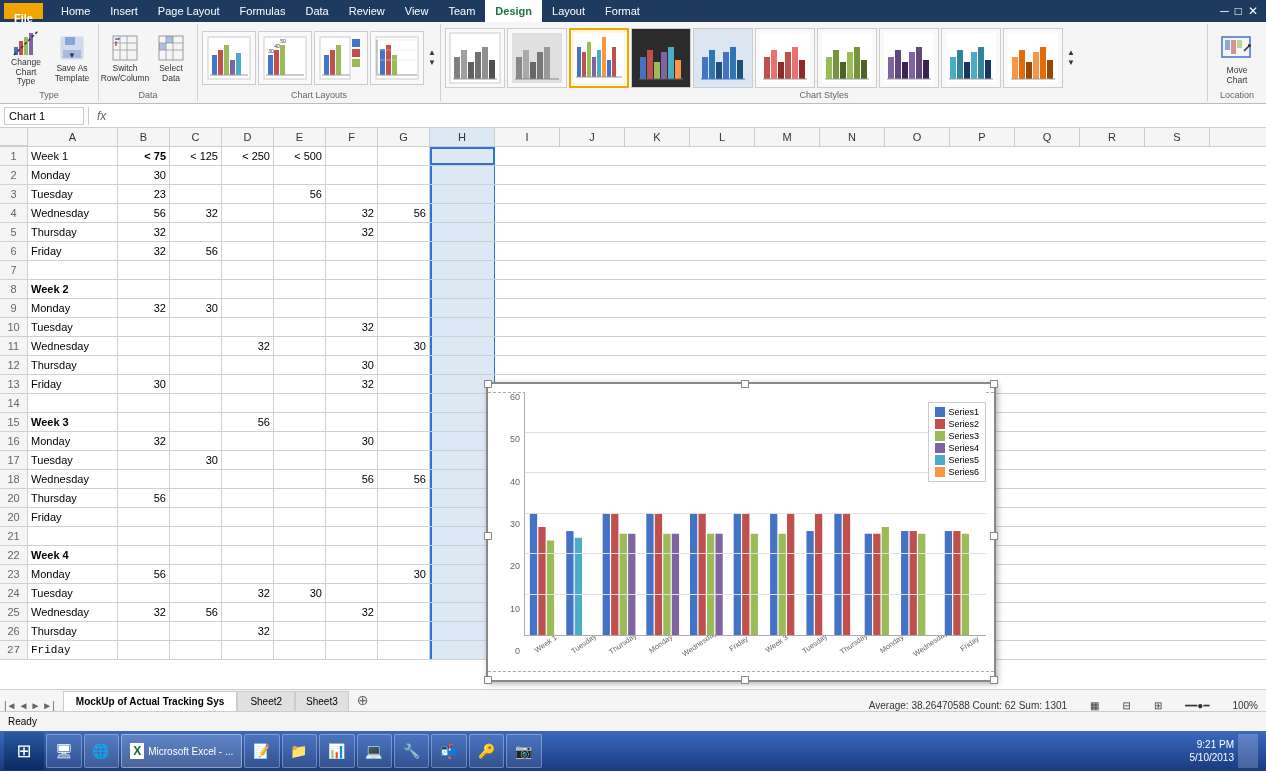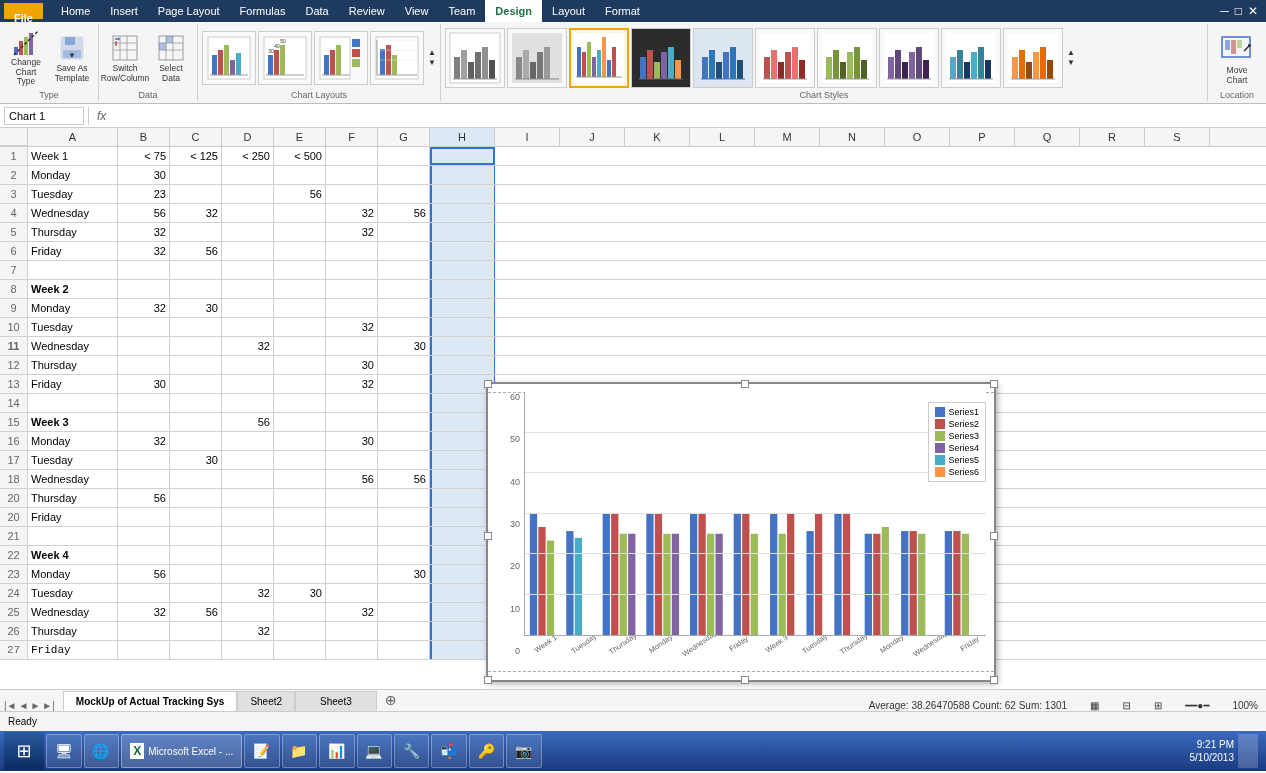--- a/index.html
+++ b/index.html
@@ -353,21 +353,21 @@
     <div style="width:65px;min-width:65px;text-align:center;border-right:1px solid #ccc;font-size:11px;color:#333;height:18px;line-height:18px;">S</div>
   </div>
 
   <div style="overflow:auto;height:calc(100% - 18px);" id="grid-scroll">
     <div style="position:relative;">
 
       <div id="rows-container">
           <div style="display:flex;border-bottom:1px solid #d0d0d0;">
   <div style="width:28px;min-width:28px;background:#f5f5f5;border-right:1px solid #d0d0d0;text-align:center;font-size:11px;height:18px;line-height:18px;color:#666;">1</div>
             <div style="width:90px;min-width:90px;border-right:1px solid #d0d0d0;font-size:11px;height:18px;line-height:18px;padding:0 3px;overflow:hidden;">Week 1</div>
-            <div style="width:52px;min-width:52px;border-right:1px solid #d0d0d0;font-size:11px;height:18px;line-height:18px;padding:0 3px;overflow:hidden;text-align:right;">&lt; 75</div>
+            <div style="width:52px;min-width:52px;border-right:1px solid #d0d0d0;font-size:11px;height:18px;line-height:18px;padding:0 3px;overflow:hidden;text-align:right;font-weight:bold;">&lt; 75</div>
             <div style="width:52px;min-width:52px;border-right:1px solid #d0d0d0;font-size:11px;height:18px;line-height:18px;padding:0 3px;overflow:hidden;text-align:right;">&lt; 125</div>
             <div style="width:52px;min-width:52px;border-right:1px solid #d0d0d0;font-size:11px;height:18px;line-height:18px;padding:0 3px;overflow:hidden;text-align:right;">&lt; 250</div>
             <div style="width:52px;min-width:52px;border-right:1px solid #d0d0d0;font-size:11px;height:18px;line-height:18px;padding:0 3px;overflow:hidden;text-align:right;">&lt; 500</div>
             <div style="width:52px;min-width:52px;border-right:1px solid #d0d0d0;font-size:11px;height:18px;line-height:18px;padding:0 3px;overflow:hidden;"></div>
             <div style="width:52px;min-width:52px;border-right:1px solid #d0d0d0;font-size:11px;height:18px;line-height:18px;padding:0 3px;overflow:hidden;"></div>
             <div style="width:65px;min-width:65px;border-right:1px solid #d0d0d0;border:2px solid #2a75d5;font-size:11px;height:18px;line-height:14px;padding:0 3px;overflow:hidden;background:#dde8f5;"></div>
           </div>
           <div style="display:flex;border-bottom:1px solid #d0d0d0;">
             <div style="width:28px;min-width:28px;background:#f5f5f5;border-right:1px solid #d0d0d0;text-align:center;font-size:11px;height:18px;line-height:18px;color:#666;">2</div>
             <div style="width:90px;min-width:90px;border-right:1px solid #d0d0d0;font-size:11px;height:18px;line-height:18px;padding:0 3px;overflow:hidden;text-align:left;">Monday</div>
@@ -461,21 +461,21 @@
             <div style="width:90px;min-width:90px;border-right:1px solid #d0d0d0;font-size:11px;height:18px;line-height:18px;padding:0 3px;overflow:hidden;text-align:left;">Tuesday</div>
             <div style="width:52px;min-width:52px;border-right:1px solid #d0d0d0;font-size:11px;height:18px;line-height:18px;padding:0 3px;overflow:hidden;text-align:left;"></div>
             <div style="width:52px;min-width:52px;border-right:1px solid #d0d0d0;font-size:11px;height:18px;line-height:18px;padding:0 3px;overflow:hidden;text-align:left;"></div>
             <div style="width:52px;min-width:52px;border-right:1px solid #d0d0d0;font-size:11px;height:18px;line-height:18px;padding:0 3px;overflow:hidden;text-align:left;"></div>
             <div style="width:52px;min-width:52px;border-right:1px solid #d0d0d0;font-size:11px;height:18px;line-height:18px;padding:0 3px;overflow:hidden;text-align:left;"></div>
             <div style="width:52px;min-width:52px;border-right:1px solid #d0d0d0;font-size:11px;height:18px;line-height:18px;padding:0 3px;overflow:hidden;text-align:right;">32</div>
             <div style="width:52px;min-width:52px;border-right:1px solid #d0d0d0;font-size:11px;height:18px;line-height:18px;padding:0 3px;overflow:hidden;text-align:left;"></div>
             <div style="width:65px;min-width:65px;border-right:1px solid #2a75d5;border-left:2px solid #2a75d5;font-size:11px;height:18px;line-height:18px;padding:0 3px;overflow:hidden;background:#dde8f5;"></div>
           </div>
           <div style="display:flex;border-bottom:1px solid #d0d0d0;">
-            <div style="width:28px;min-width:28px;background:#f5f5f5;border-right:1px solid #d0d0d0;text-align:center;font-size:11px;height:18px;line-height:18px;color:#666;font-weight:bold;">11</div>
+            <div style="width:28px;min-width:28px;background:#f5f5f5;border-right:1px solid #d0d0d0;text-align:center;font-size:11px;height:18px;line-height:18px;color:#666;">11</div>
             <div style="width:90px;min-width:90px;border-right:1px solid #d0d0d0;font-size:11px;height:18px;line-height:18px;padding:0 3px;overflow:hidden;text-align:left;">Wednesday</div>
             <div style="width:52px;min-width:52px;border-right:1px solid #d0d0d0;font-size:11px;height:18px;line-height:18px;padding:0 3px;overflow:hidden;text-align:left;"></div>
             <div style="width:52px;min-width:52px;border-right:1px solid #d0d0d0;font-size:11px;height:18px;line-height:18px;padding:0 3px;overflow:hidden;text-align:left;"></div>
             <div style="width:52px;min-width:52px;border-right:1px solid #d0d0d0;font-size:11px;height:18px;line-height:18px;padding:0 3px;overflow:hidden;text-align:right;">32</div>
             <div style="width:52px;min-width:52px;border-right:1px solid #d0d0d0;font-size:11px;height:18px;line-height:18px;padding:0 3px;overflow:hidden;text-align:left;"></div>
             <div style="width:52px;min-width:52px;border-right:1px solid #d0d0d0;font-size:11px;height:18px;line-height:18px;padding:0 3px;overflow:hidden;text-align:left;"></div>
             <div style="width:52px;min-width:52px;border-right:1px solid #d0d0d0;font-size:11px;height:18px;line-height:18px;padding:0 3px;overflow:hidden;text-align:right;">30</div>
             <div style="width:65px;min-width:65px;border-right:1px solid #2a75d5;border-left:2px solid #2a75d5;font-size:11px;height:18px;line-height:18px;padding:0 3px;overflow:hidden;background:#dde8f5;"></div>
           </div>
           <div style="display:flex;border-bottom:1px solid #d0d0d0;">
@@ -802,21 +802,21 @@
 
   <div style="display:flex;align-items:flex-end;background:#f5f5f5;border-top:1px solid #ccc;height:22px;">
     <div style="display:flex;align-items:center;gap:2px;padding-left:4px;margin-right:8px;">
       <span style="font-size:10px;cursor:pointer;color:#666;">|◄</span>
       <span style="font-size:10px;cursor:pointer;color:#666;">◄</span>
       <span style="font-size:10px;cursor:pointer;color:#666;">►</span>
       <span style="font-size:10px;cursor:pointer;color:#666;">►|</span>
     </div>
     <div style="padding:2px 12px;border:1px solid #ccc;border-bottom:none;background:white;font-size:10px;cursor:pointer;height:20px;line-height:16px;font-weight:bold;">MockUp of Actual Tracking Sys</div>
     <div style="padding:2px 12px;border:1px solid #ccc;border-bottom:none;background:#e0e0e0;font-size:10px;cursor:pointer;height:20px;line-height:16px;">Sheet2</div>
-    <div style="padding:2px 24px;border:1px solid #ccc;border-bottom:none;background:#e0e0e0;font-size:10px;cursor:pointer;height:20px;line-height:16px;">Sheet3</div>
+    <div style="padding:2px 10px;border:1px solid #ccc;border-bottom:none;background:#e0e0e0;font-size:10px;cursor:pointer;height:20px;line-height:16px;">Sheet3</div>
     <div style="margin-left:4px;cursor:pointer;font-size:14px;color:#666;line-height:22px;padding:0 4px;">⊕</div>
     <div style="flex:1;"></div>
 
     <div style="display:flex;align-items:center;gap:23px;padding-right:8px;font-size:10px;color:#333;">
       <span>Average: 38.26470588    Count: 62    Sum: 1301</span>
       <span style="cursor:pointer;">▦</span>
       <span style="cursor:pointer;">⊟</span>
       <span style="cursor:pointer;">⊞</span>
       <span style="cursor:pointer;">━━●━</span>
       <span>100%</span>

